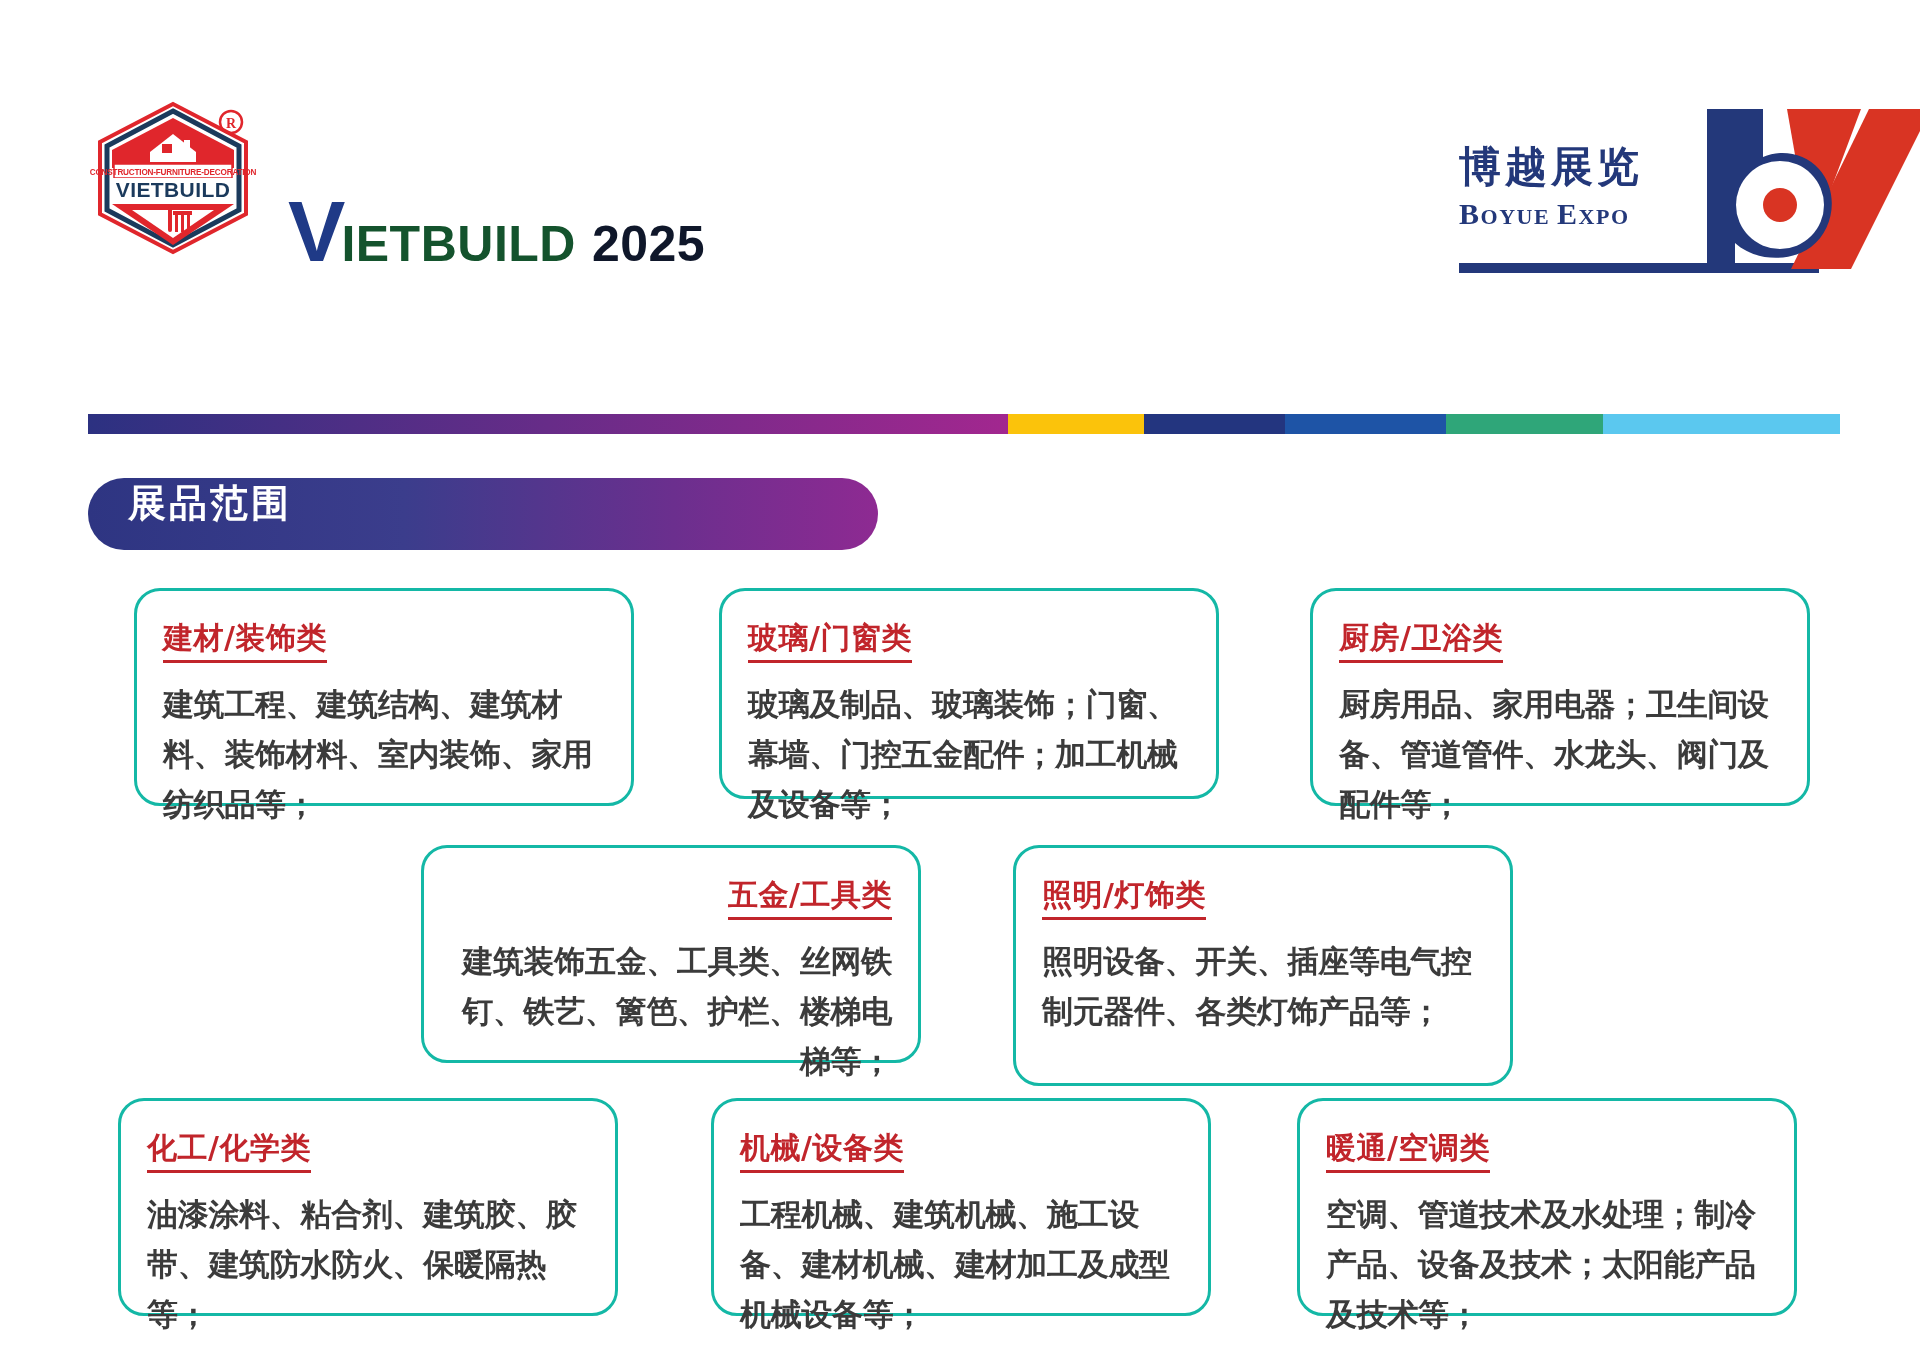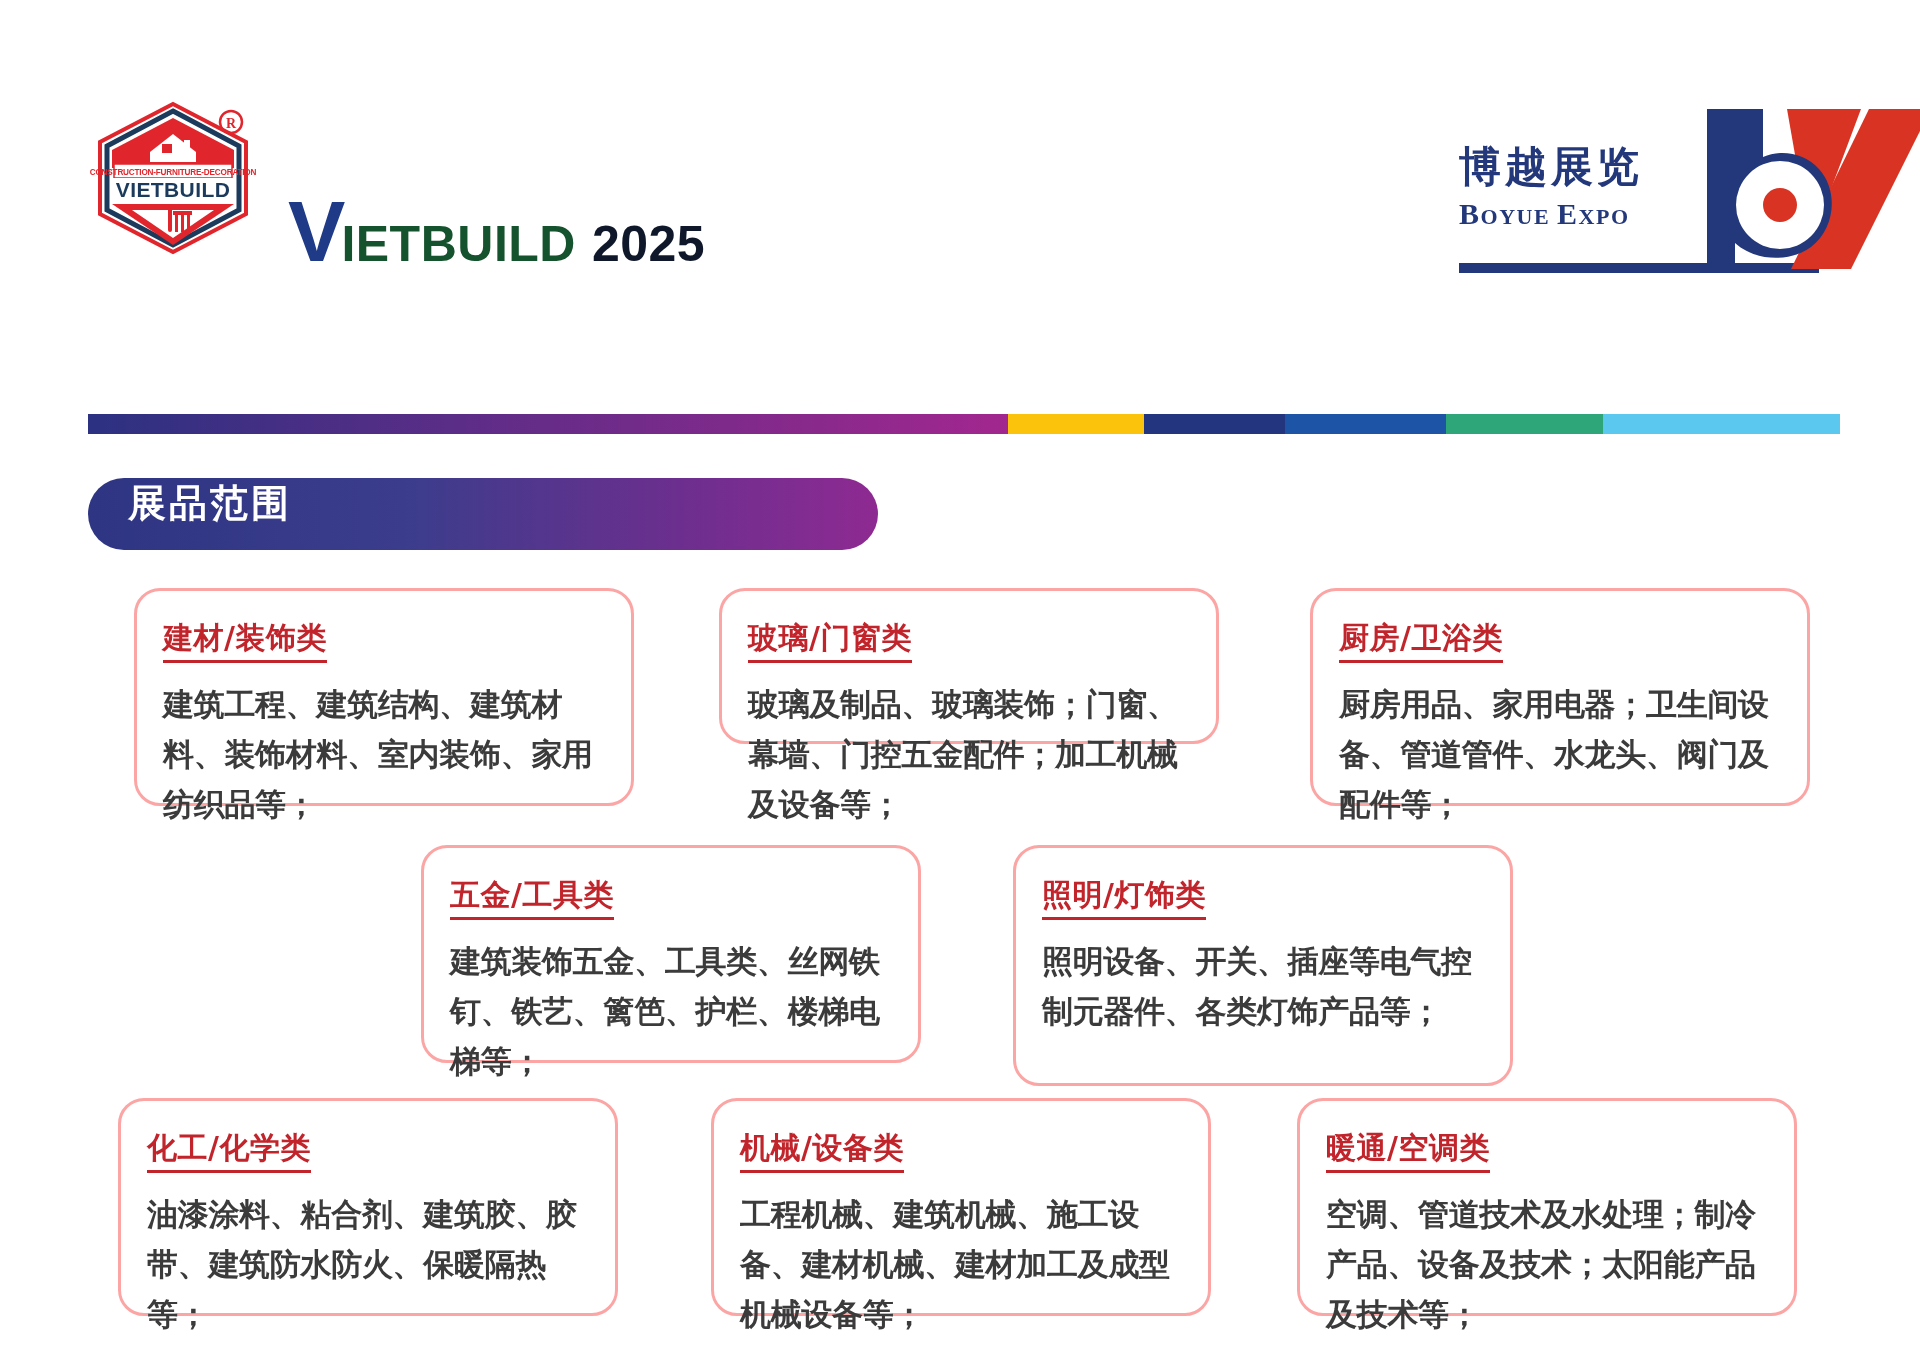--- a/index.html
+++ b/index.html
@@ -144,21 +144,21 @@
     font-size: 38px;
     font-weight: 700;
     color: #ffffff;
     letter-spacing: 3px;
     margin-left: 40px;
   }
 
   
   .cat-box {
     position: absolute;
-    border: 3px solid #fca5a5;
+    border: 3px solid #14b8a6;
     border-radius: 26px;
     background: #ffffff;
     box-sizing: border-box;
     padding: 30px 26px 24px 26px;
   }
   .cat-title {
     font-family: "DejaVu Sans", sans-serif;
     font-size: 30px;
     font-weight: 700;
     color: #c1252b;
@@ -174,24 +174,24 @@
     font-size: 31px;
     font-weight: 700;
     color: #3b3b3b;
     line-height: 1.62;
     margin-top: 16px;
     letter-spacing: -0.3px;
   }
 
   
   #box-0 { left: 134px;  top: 588px;  width: 500px;  height: 218px; }
-  #box-1 { left: 719px;  top: 588px;  width: 500px;  height: 156px; }
+  #box-1 { left: 719px;  top: 588px;  width: 500px;  height: 211px; }
   #box-2 { left: 1310px; top: 588px;  width: 500px;  height: 218px; }
   
-  #box-3 { left: 421px;  top: 845px;  width: 500px;  height: 218px; }
+  #box-3 { left: 421px;  top: 845px;  width: 500px;  height: 218px; text-align: right; }
   #box-4 { left: 1013px; top: 845px;  width: 500px;  height: 241px; }
   
   #box-5 { left: 118px;  top: 1098px; width: 500px;  height: 218px; }
   #box-6 { left: 711px;  top: 1098px; width: 500px;  height: 218px; }
   #box-7 { left: 1297px; top: 1098px; width: 500px;  height: 218px; }
 </style>
 </head>
 <body>
 
 <div class="header">

